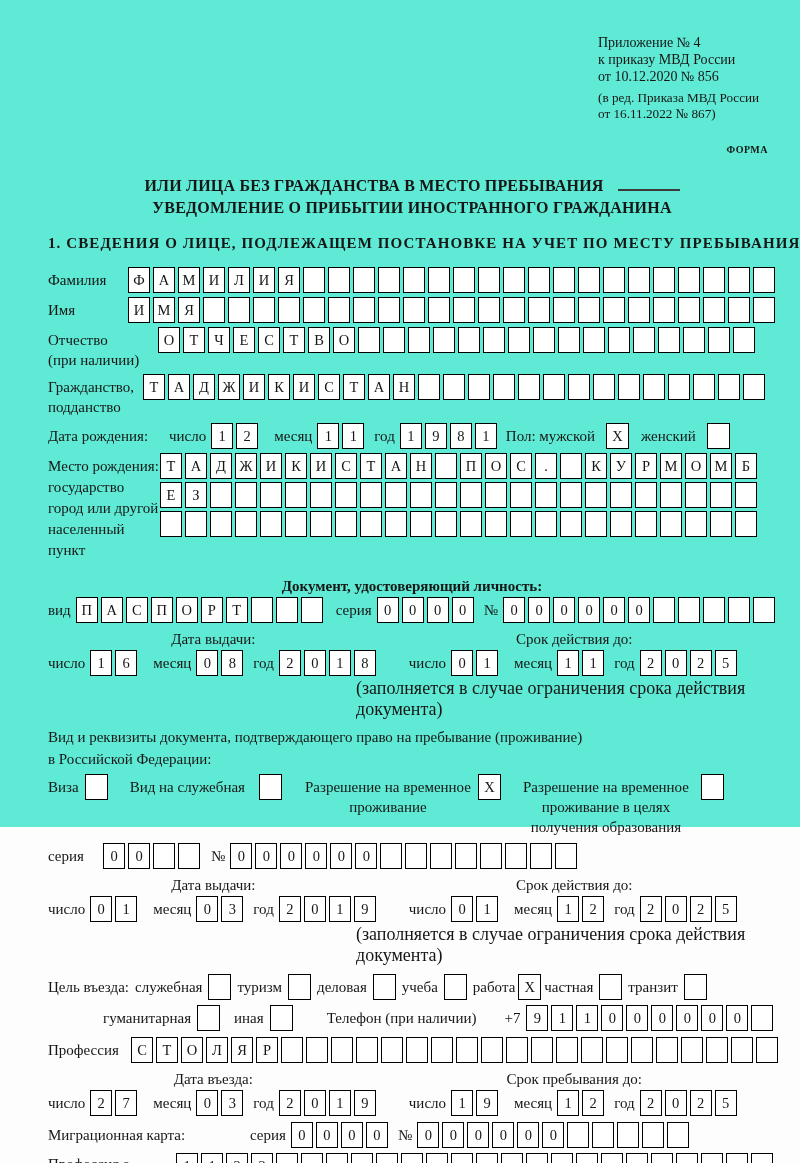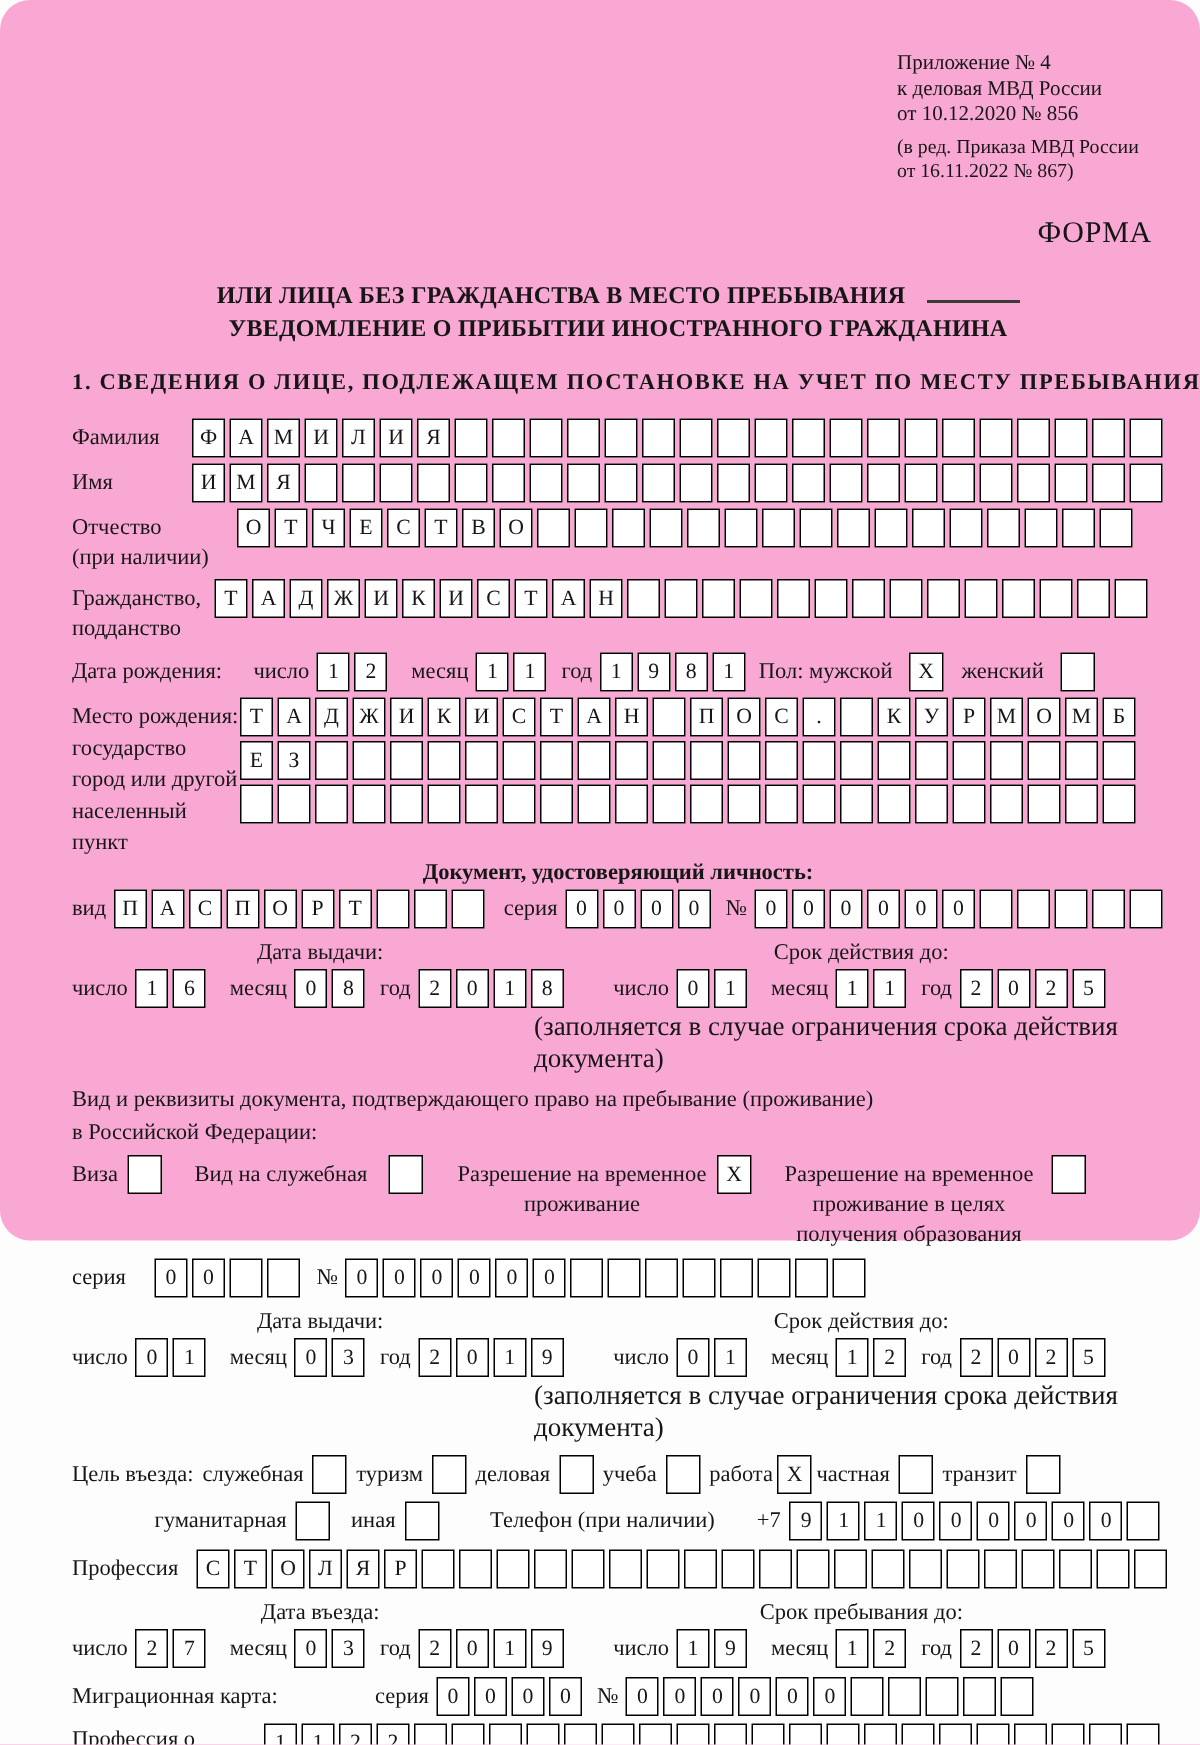--- a/index.html
+++ b/index.html
@@ -1,26 +1,26 @@
 <!DOCTYPE html>
 <html><head>
 <meta charset="utf-8">
 <style>
   * { box-sizing: border-box; }
   html,body { margin:0; padding:0; }
   body {
     width:800px; height:1163px; overflow:hidden; background:#fdfdfd;
     font-family:"Liberation Serif", serif; color:#161616; font-size:15px;
   }
-  .page { width:800px; height:827px; padding:34px 24px 0 48px; position:relative; background:#f9a8d4;border-radius:20px; }
+  .page { width:800px; height:827px; padding:34px 24px 0 48px; position:relative; background:#5eead4; }
 
   
   .appendix { margin-left:auto; width:178px; line-height:17px; font-size:14px; white-space:nowrap; }
   .appendix .edition { margin-top:5px; font-size:13.2px; line-height:16px; }
-  .forma { text-align:right; font-weight:normal; margin-top:22px; font-size:20px; letter-spacing:.5px; padding-right:8px; }
+  .forma { text-align:right; font-weight:bold; margin-top:22px; font-size:10px; letter-spacing:.5px; padding-right:8px; }
 
   .title { text-align:center; font-weight:bold; font-size:16px; margin-top:20px; line-height:22px; letter-spacing:.2px; }
   .blank { display:inline-block; width:62px; border-bottom:2.5px solid #3a3a3a; height:14px; margin-left:14px; }
 
   .sec-heading { font-weight:bold; font-size:15px; margin-top:16px; letter-spacing:1.1px; white-space:nowrap; }
 
   
   .row { display:flex; align-items:flex-start; margin-top:4px; }
   .flabel { flex:0 0 auto; line-height:20px; padding-top:3px; }
   .cells { display:flex; flex:0 0 auto; }
@@ -54,21 +54,21 @@
   .purpose-row { display:flex; align-items:flex-end; margin-top:5px; }
   .indent { margin-left:55px; }
 </style>
 </head>
 <body>
 
 <div class="page">
 
   <div class="appendix">
     <div>Приложение № 4</div>
-    <div>к деловая МВД России</div>
+    <div>к приказу МВД России</div>
     <div>от 10.12.2020 № 856</div>
     <div class="edition">
       <div>(в ред. Приказа МВД России</div>
       <div>от 16.11.2022 № 867)</div>
     </div>
   </div>
 
   <div class="forma">ФОРМА</div>
 
   <div class="title">
@@ -316,21 +316,21 @@
           <div class="cell"></div>
           <div class="cell"></div>
           <div class="cell"></div>
           <div class="cell"></div>
           <div class="cell"></div>
           <div class="cell"></div>
         </div>
     </div>
   </div>
 
-  <div style="text-align:center; font-weight:bold; margin-top:1px">Документ, удостоверяющий личность:</div>
+  <div style="text-align:center; font-weight:bold; margin-top:17px">Документ, удостоверяющий личность:</div>
 
   <div class="row" style="margin-top:2px">
     <span class="dlabel" style="width:42px">вид</span>
     <span class="cells">
         <div class="cell">П</div>
         <div class="cell">А</div>
         <div class="cell">С</div>
         <div class="cell">П</div>
         <div class="cell">О</div>
         <div class="cell">Р</div>

